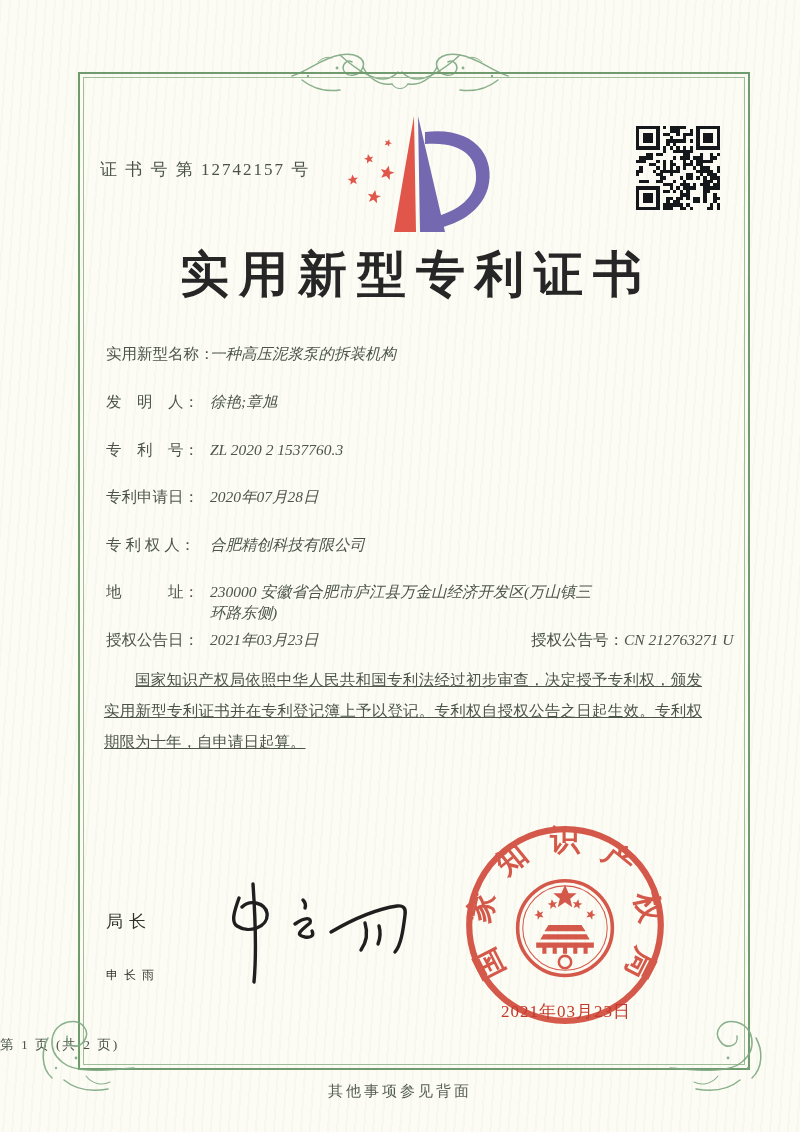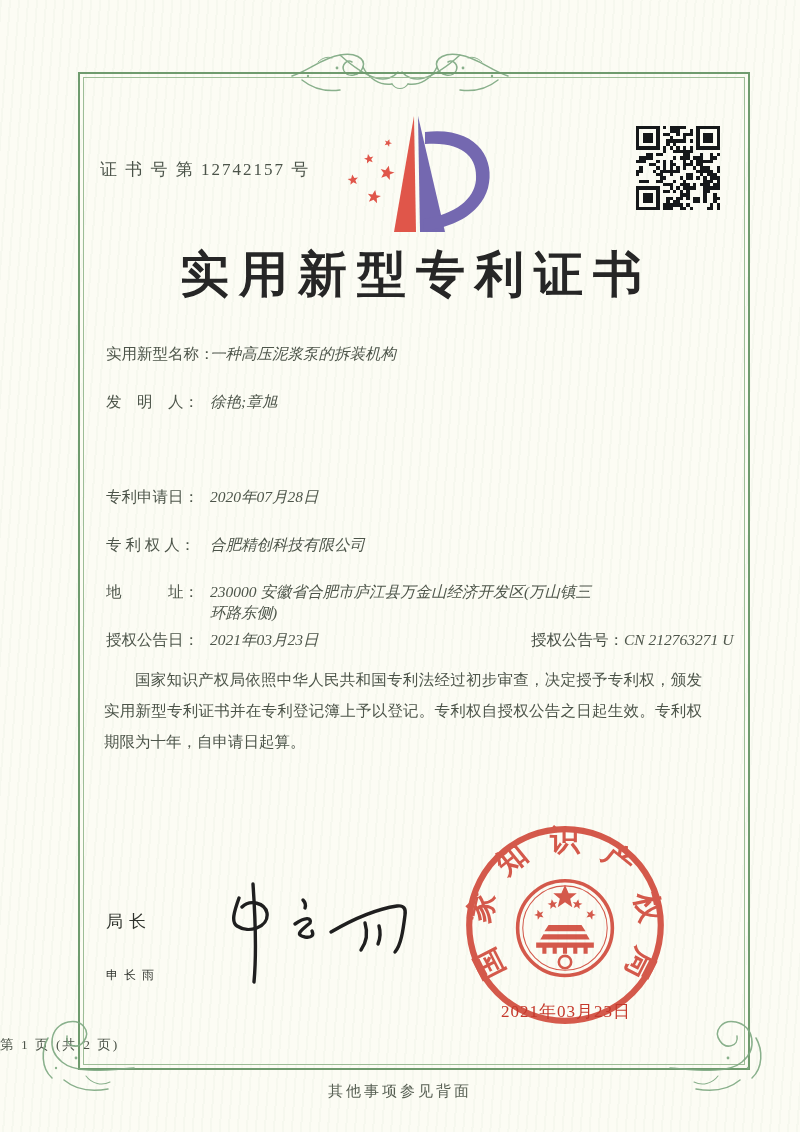--- a/index.html
+++ b/index.html
@@ -34,21 +34,21 @@
   .row{position:absolute;left:106px;font-size:15.5px;white-space:nowrap;}
   .row .lab{display:inline-block;width:104px;color:#4d554a;}
   .row .val{color:#4d554a;font-style:italic;}
   .addr-block{display:inline-block;vertical-align:top;white-space:normal;width:452px;}
   .addr-l2{display:block;}
   .pair2{position:absolute;left:425px;top:0;}
   .paras{
     position:absolute;left:104px;top:664px;width:614px;
     font-size:15.5px;line-height:31px;text-align:justify;color:#4d554a;
   }
-  .paras p{margin:0 16px 6px 0;text-indent:2em;}
+  .paras p{margin:0 16px 6px 0;text-indent:2em;text-decoration:underline;}
   .director{position:absolute;left:106px;top:910px;font-family:"Liberation Sans","DejaVu Sans",sans-serif;color:#2f332d;}
   .director .d-title{font-size:17px;letter-spacing:6px;margin-bottom:34px;}
   .director .d-name{font-size:12px;letter-spacing:6px;}
   .signature{position:absolute;left:215px;top:878px;}
   .seal{position:absolute;left:462px;top:822px;}
   .seal-date{
     position:absolute;left:478px;top:1000px;width:176px;text-align:center;
     color:#c5392c;font-size:17px;letter-spacing:1px;
   }
   .page-no{position:absolute;left:0;top:1036px;width:100%;font-size:13.5px;color:#4d554a;letter-spacing:2px;}
@@ -414,20 +414,23 @@
     </svg>
 
   <div class="title">实用新型专利证书</div>
 
   <div class="row" style="top:344px">
     <span class="lab">实用新型名称：</span><span class="val">一种高压泥浆泵的拆装机构</span>
   </div>
   <div class="row" style="top:392px">
     <span class="lab">发　明　人：</span><span class="val">徐艳;章旭</span>
   </div>
+  <div class="row" style="top:440px">
+    <span class="lab">专　利　号：</span><span class="val">ZL 2020 2 1537760.3</span>
+  </div>
   <div class="row" style="top:487px">
     <span class="lab">专利申请日：</span><span class="val">2020年07月28日</span>
   </div>
   <div class="row" style="top:535px">
     <span class="lab">专 利 权 人：</span><span class="val">合肥精创科技有限公司</span>
   </div>
   <div class="row" style="top:582px">
     <span class="lab" style="vertical-align:top">地　　　址：</span><span class="val addr-block"><span>230000 安徽省合肥市庐江县万金山经济开发区(万山镇三</span><span class="addr-l2">环路东侧)</span></span>
   </div>
   <div class="row" style="top:630px">

